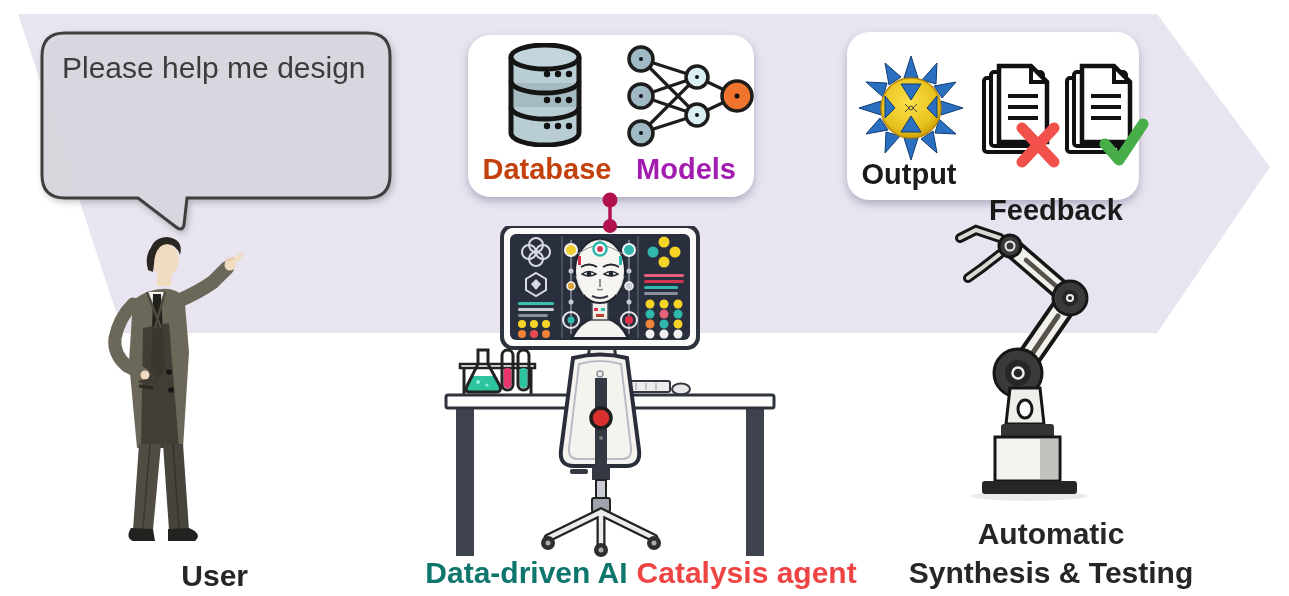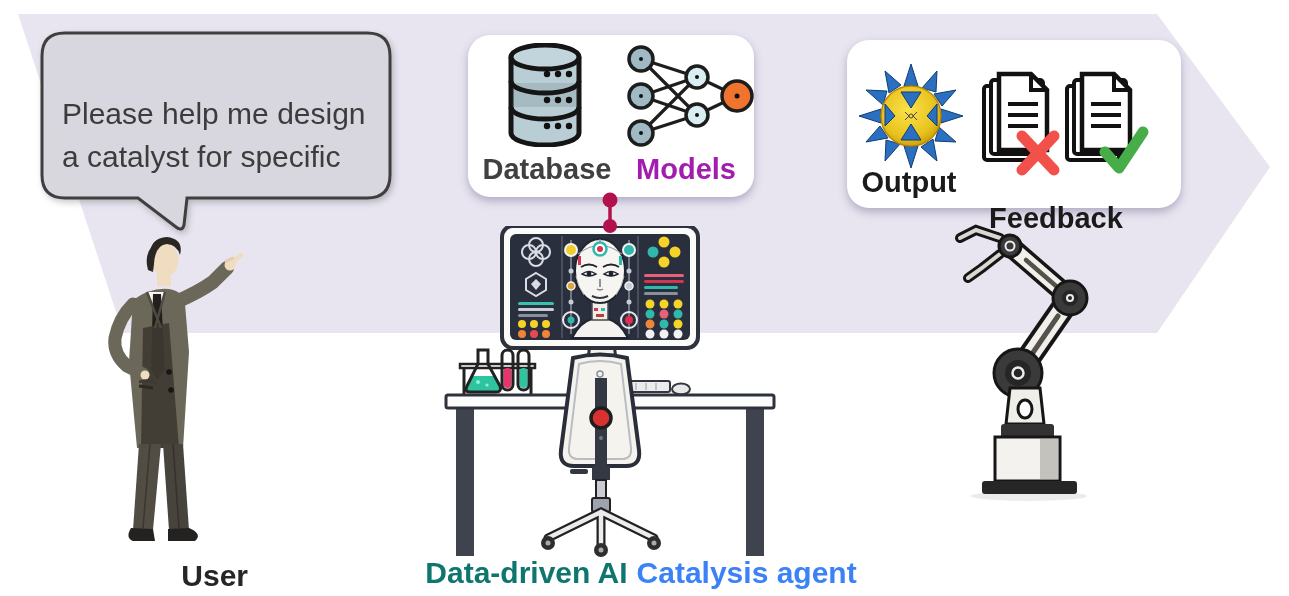--- a/index.html
+++ b/index.html
@@ -5,39 +5,39 @@
   html,body{margin:0;padding:0;background:#ffffff;}
   .stage{
     position:relative;width:1289px;height:596px;background:#ffffff;overflow:hidden;
     font-family:"Liberation Sans",sans-serif;
   }
   .abs{position:absolute;}
   svg{display:block;}
   
   .bubble-text{
     left:62px;top:46px;width:340px;
-    font-size:30px;line-height:43px;color:#3C3C3C;letter-spacing:0;margin-top:46px;
+    font-size:30px;line-height:43px;color:#3C3C3C;letter-spacing:0;
   }
   .bubble-text span{display:block;}
   
   .card{
     position:absolute;background:#ffffff;border-radius:22px;
     box-shadow:0 4px 9px rgba(110,100,140,0.45);
   }
   .card-caption{
     position:absolute;text-align:center;font-weight:bold;font-size:29px;color:#1A1A1A;
   }
-  .cap-blue{color:#404040;}
+  .cap-blue{color:#c2410c;}
   .cap-green{color:#a21caf;}
   
   .figure-label{
     position:absolute;text-align:center;font-weight:bold;font-size:30px;color:#262626;line-height:39px;
   }
   .accent{color:#0f766e;}
-  .label-rest{margin-left:9px;color:#3b82f6;}
+  .label-rest{margin-left:9px;color:#ef4444;}
 </style>
 </head>
 <body>
 
 <div class="stage">
 
   <svg class="abs" style="left:0;top:0;" width="1289" height="596" viewBox="0 0 1289 596">
     <polygon points="18,14 1157,14 1270,167 1157,333 123,333" fill="#E8E5F0"></polygon>
   </svg>
 
@@ -308,21 +308,21 @@
         <circle cx="16" cy="55" r="2" fill="#111"></circle>
         <circle cx="16" cy="92" r="2" fill="#111"></circle>
       <circle cx="72" cy="36" r="2" fill="#111"></circle>
         <circle cx="72" cy="74" r="2" fill="#111"></circle>
       <circle cx="112" cy="55" r="2.5" fill="#111"></circle>
     </svg>
     <div class="card-caption cap-blue" style="left:4px;top:118px;width:150px;">Database</div>
     <div class="card-caption cap-green" style="left:143px;top:118px;width:150px;">Models</div>
   </div>
 
-  <div class="card" style="left:847px;top:40px;width:292px;height:168px;z-index:2;padding-left:42px;">
+  <div class="card" style="left:847px;top:32px;width:292px;height:168px;z-index:2;">
     <svg class="abs" style="left:8px;top:20px;" width="112" height="112" viewBox="0 0 112 112">
       <defs>
         <radialGradient id="gold" cx="45%" cy="40%" r="65%">
           <stop offset="0%" stop-color="#FBE14A"></stop>
             <stop offset="70%" stop-color="#E8C31E"></stop>
             <stop offset="100%" stop-color="#C79A00"></stop>
         </radialGradient>
       </defs>
       <g fill="#2B6FC0" stroke="#0F3D74" stroke-width="1">
         <polygon points="56,4 49,26 63,26"></polygon>
@@ -377,23 +377,26 @@
     </svg>
     <div class="card-caption" style="left:0px;top:126px;width:124px;">Output</div>
     <div class="card-caption" style="left:124px;top:126px;width:170px;margin-top:36px;">Feedback</div>
   </div>
 
   <svg class="abs" style="left:35px;top:28px;z-index:3;filter:drop-shadow(2px 3px 3px rgba(0,0,0,0.22));" width="370" height="212" viewBox="0 0 370 212">
     <path d="M 30 5 H 332 Q 355 5 355 28 V 147 Q 355 170 332 170 H 152 L 149 197 Q 147 204 141 199 L 103 170 H 30 Q 7 170 7 147 V 28 Q 7 5 30 5 Z" fill="#DAD8DF" fill-opacity="0.94" stroke="#3F3F3F" stroke-width="3"></path>
   </svg>
   <div class="abs bubble-text" style="z-index:4;">
     <span>Please help me design</span>
-    <span>a catalyst for specific</span>
   </div>
 
   <div class="figure-label" style="left:48px;top:556px;width:200px;text-align:right;">User</div>
 
   <div class="figure-label" style="left:341px;top:553px;width:600px;">
     <span class="accent">Data-driven AI</span><span class="label-rest">Catalysis agent</span>
   </div>
 
+  <div class="figure-label" style="left:901px;top:514px;width:300px;">
+    <span style="display:block;">Automatic</span>
+    <span style="display:block;">Synthesis &amp; Testing</span>
+  </div>
 
 </div>
 
 </body></html>

